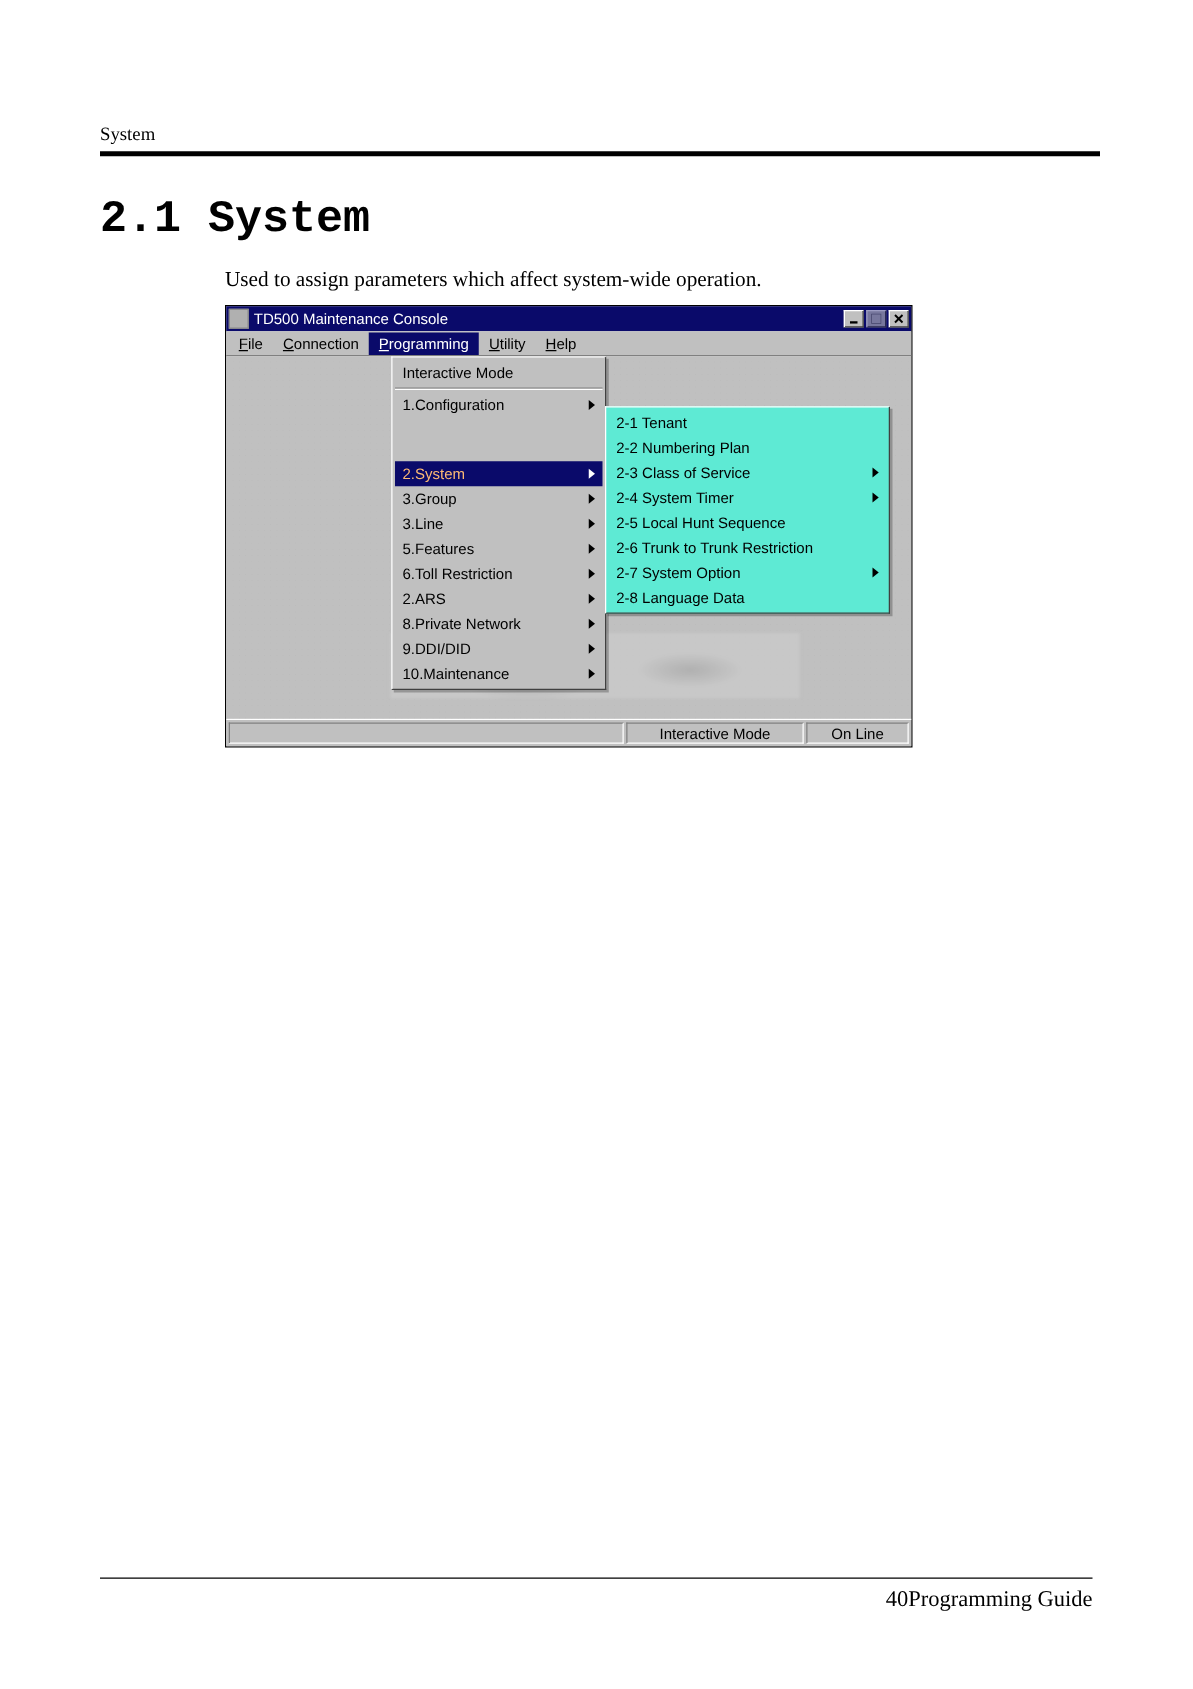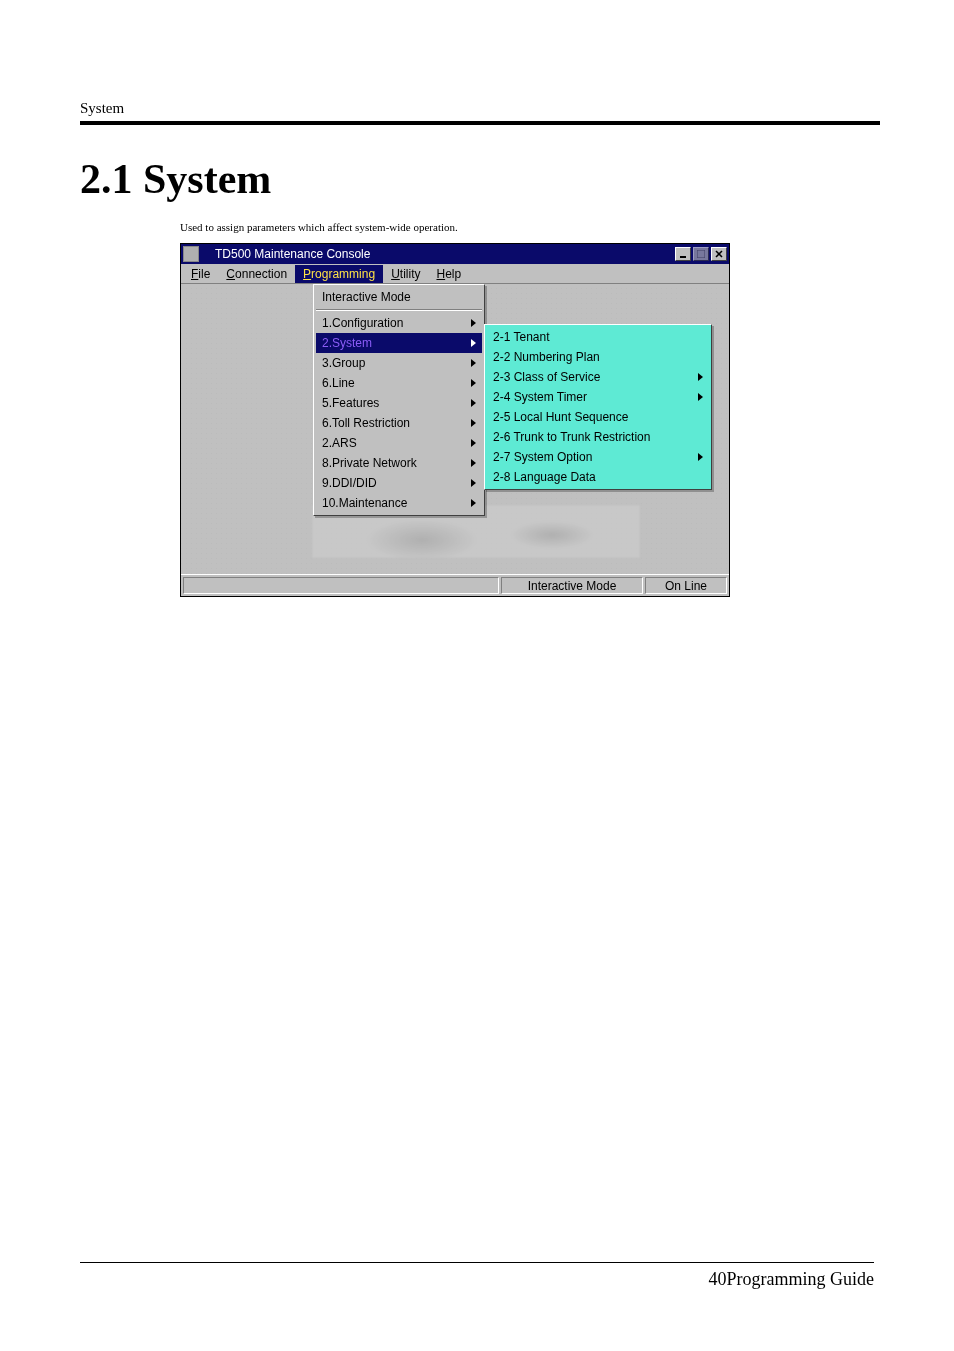--- a/index.html
+++ b/index.html
@@ -17,44 +17,44 @@
     }
     .header-label {
       font-size: 15px;
       margin-bottom: 4px;
     }
     .thick-rule {
       border-top: 4px solid #000;
       margin-bottom: 30px;
     }
     .section-heading {
-      font-size: 42px;
+      font-size: 36px;
       font-weight: bold;
       margin: 0 0 18px 0;
+      font-family: Liberation Mono, monospace;
     }
     .section-desc {
-      font-size: 11px;
+      font-size: 17px;
       margin: 0 0 10px 100px;
     }
     .screenshot {
       margin-left: 100px;
       width: 550px;
       border: 1px solid #000;
       font-family: "MS Sans Serif", Tahoma, Arial, sans-serif;
       font-size: 12px;
     }
     
     .titlebar {
       background: #0a0a6a;
       color: #fff;
       height: 20px;
       display: flex;
       align-items: center;
       padding: 0 2px 0 2px;
-      gap: 12px;
     }
     .titlebar-icon {
       width: 16px; height: 16px;
       background: #b0b0b0;
       margin-right: 4px;
       display: inline-block;
       border: 1px solid #888;
     }
     .titlebar-text {
       flex: 1;
@@ -83,21 +83,21 @@
       padding: 0 2px;
       border-bottom: 1px solid #808080;
       color: #000;
     }
     .menubar-item {
       padding: 2px 8px;
       font-size: 12px;
     }
     .menubar-item.active {
       background: #0a0a6a;
-      color: #fde047;
+      color: #ffffff;
     }
     .underline { text-decoration: underline; }
     
     .workspace {
       position: relative;
       height: 290px;
       background: #c0c0c0;
       overflow: hidden;
     }
     .speckle {
@@ -128,21 +128,22 @@
       padding: 3px 6px;
       font-size: 12px;
       color: #000;
       display: flex;
       align-items: center;
       justify-content: space-between;
       white-space: nowrap;
     }
     .dd-item.highlight {
       background: #0a0a6a;
-      color: #8b5cf6;
+      color: #fdba74;
+      margin-top: 35px;
     }
     .dd-sep {
       border-top: 1px solid #808080;
       border-bottom: 1px solid #fff;
       margin: 2px 0;
     }
     .arrow-right {
       width: 0; height: 0;
       border-top: 4px solid transparent;
       border-bottom: 4px solid transparent;
@@ -275,21 +276,21 @@
         </div>
         <div class="dd-item highlight">
           <span>2.System</span>
           <span class="arrow-right white"></span>
         </div>
         <div class="dd-item">
           <span>3.Group</span>
           <span class="arrow-right"></span>
         </div>
         <div class="dd-item">
-          <span>6.Line</span>
+          <span>3.Line</span>
           <span class="arrow-right"></span>
         </div>
         <div class="dd-item">
           <span>5.Features</span>
           <span class="arrow-right"></span>
         </div>
         <div class="dd-item">
           <span>6.Toll Restriction</span>
           <span class="arrow-right"></span>
         </div>

